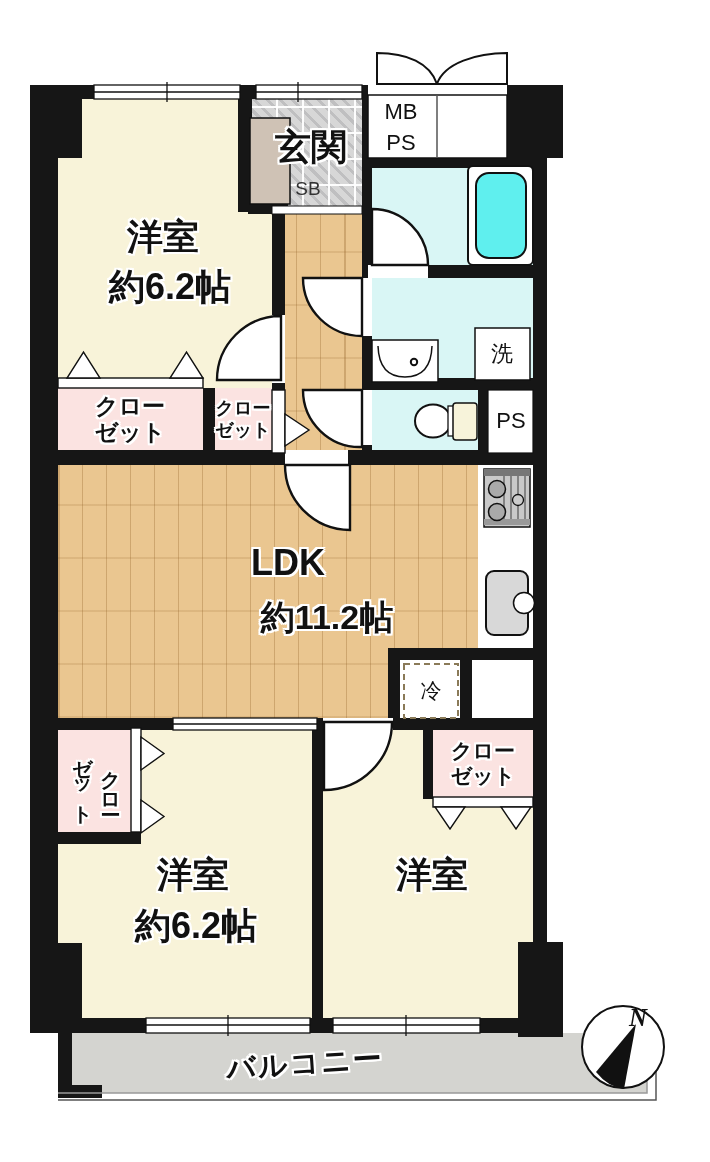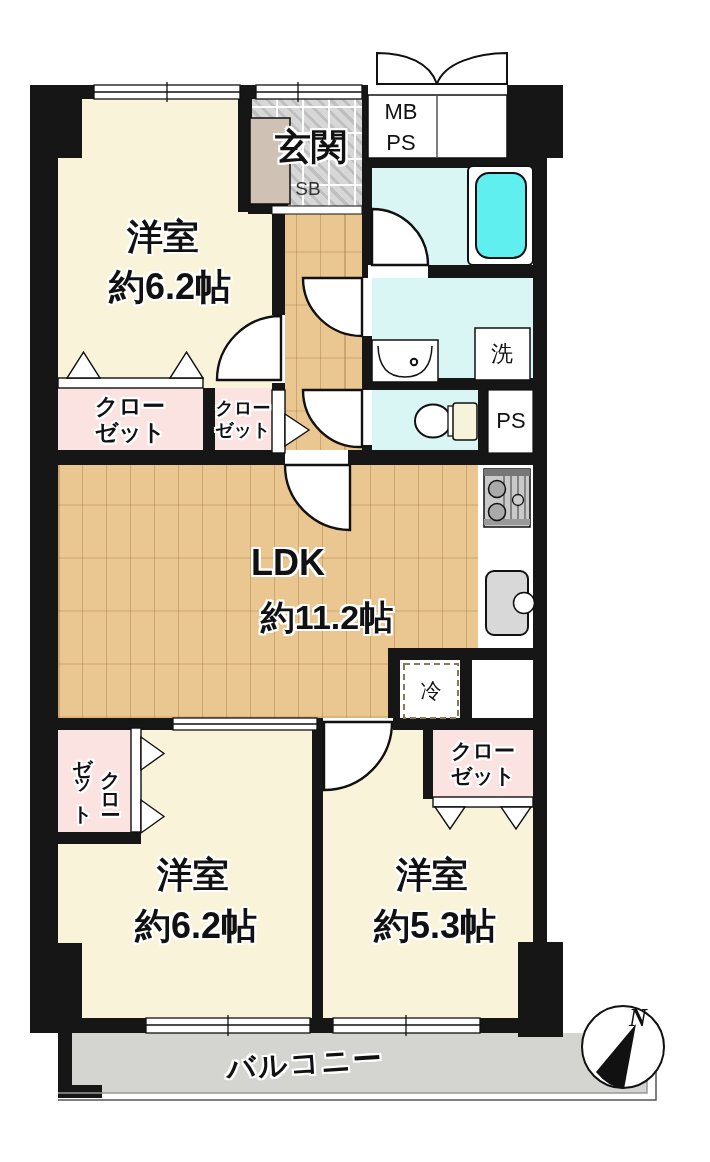--- a/index.html
+++ b/index.html
@@ -233,18 +233,17 @@
     <span>ゼット</span>
   </div>
   <div class="lbl vtext" style="left:97px;top:780px;font-size:20px;">
     <span>クロー</span><br>
     <span>ゼット</span>
   </div>
 
   <div class="lbl" style="left:193px;top:875px;font-size:36px;">洋室</div>
   <div class="lbl" style="left:196px;top:926px;font-size:36px;">約6.2帖</div>
   <div class="lbl" style="left:432px;top:875px;font-size:36px;">洋室</div>
-  <div class="lbl" style="left:435px;top:926px;font-size:36px;">約5.3帖</div>
 
   <div class="lbl rot" style="left:305px;top:1064px;font-size:29px;">バルコニー</div>
   <div class="lbl nlab" style="left:638px;top:1018px;font-size:25px;">N</div>
 
 </div>
 
 </body></html>

